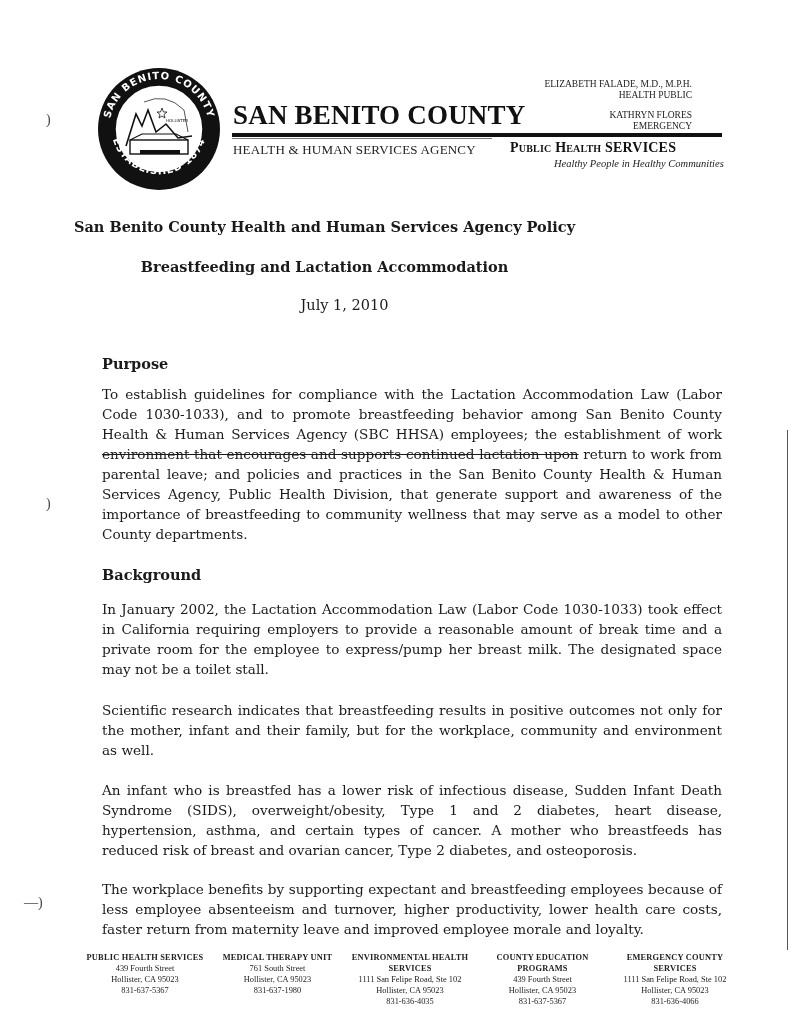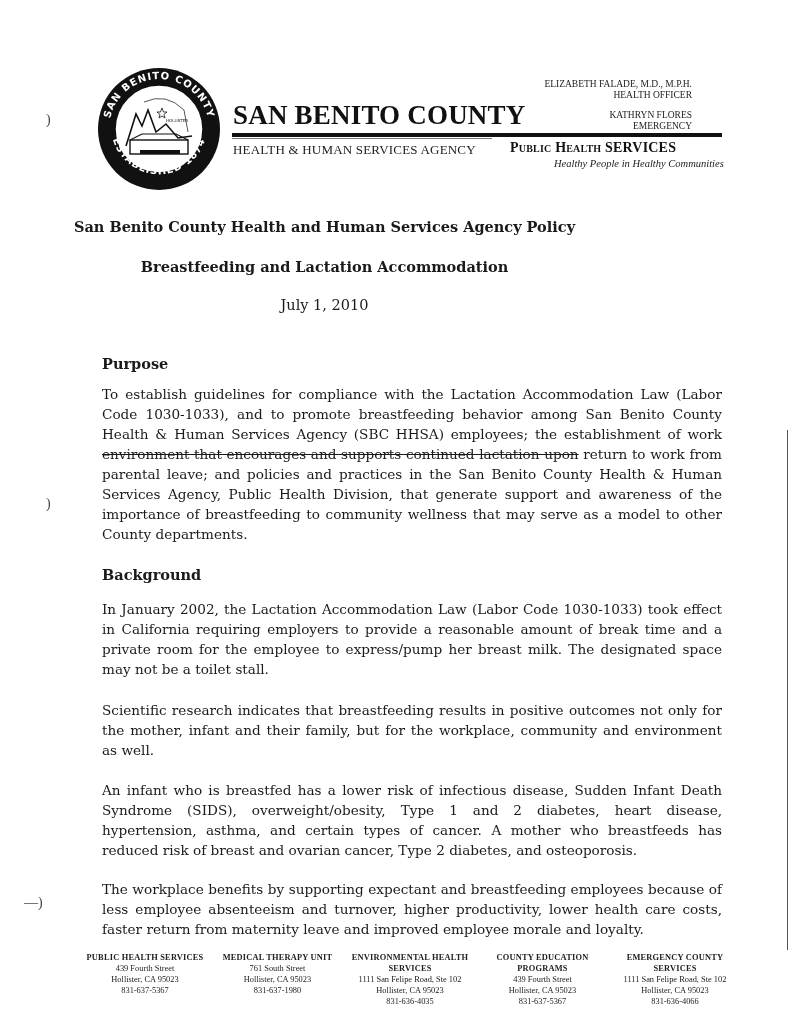--- a/index.html
+++ b/index.html
@@ -22,21 +22,21 @@
     position: absolute; left: 233px; top: 142px; font-size: 13px; letter-spacing: 0.2px; color: #222; text-align: right;
   }
   .officials { position: absolute; right: 103px; top: 79px; text-align: right; font-size: 9.5px; line-height: 11px; color: #222; margin-left: 44px; }
   .officials .gap { height: 9px; }
   .phs { position: absolute; left: 510px; top: 140px; font-size: 14px; font-weight: bold; font-variant: small-caps; letter-spacing: 0.2px; color: #111; }
   .phs-tag { position: absolute; left: 510px; top: 158px; font-size: 10.5px; font-style: italic; color: #222; margin-left: 44px; }
 
   .title-block { position: absolute; left: 0; width: 649px; text-align: center; font-family: "DejaVu Serif", serif; }
   .t1 { top: 218px; font-size: 14.5px; font-weight: bold; }
   .t2 { top: 258px; font-size: 14.5px; font-weight: bold; }
-  .t3 { top: 297px; font-size: 14.5px; }
+  .t3 { top: 297px; font-size: 14.5px; padding-left: 20px; }
 
   .section-head { position: absolute; left: 102px; font-size: 14.5px; font-weight: bold; font-family: "DejaVu Serif", serif; }
   .para {
     position: absolute; left: 102px; width: 620px;
     font-family: "DejaVu Serif", serif; font-size: 13.6px; line-height: 20px;
     text-align: justify; color: #1a1a1a; margin: 0;
   }
   .strike { text-decoration: line-through; }
 
   .footer { position: absolute; top: 952px; left: 80px; width: 660px; display: flex; justify-content: space-between; }
@@ -73,21 +73,21 @@
   <text x="70" y="56" font-size="4" font-family="DejaVu Sans, sans-serif" fill="#111">HOLLISTER</text>
 </svg>
 
 <div class="agency-name">SAN BENITO COUNTY</div>
 <div class="agency-rule"></div>
 <div class="agency-rule-thin"></div>
 <div class="agency-sub">HEALTH &amp; HUMAN SERVICES AGENCY</div>
 
 <div class="officials">
   <div>ELIZABETH FALADE, M.D., M.P.H.</div>
-  <div>HEALTH OFFICER</div>
+  <div>HEALTH PUBLIC</div>
   <div class="gap"></div>
   <div>KATHRYN FLORES</div>
   <div>EMERGENCY</div>
 </div>
 <div class="phs">Public Health SERVICES</div>
 <div class="phs-tag">Healthy People in Healthy Communities</div>
 
 <div class="title-block t1">San Benito County Health and Human Services Agency Policy</div>
 <div class="title-block t2">Breastfeeding and Lactation Accommodation</div>
 <div class="title-block t3">July 1, 2010</div>

